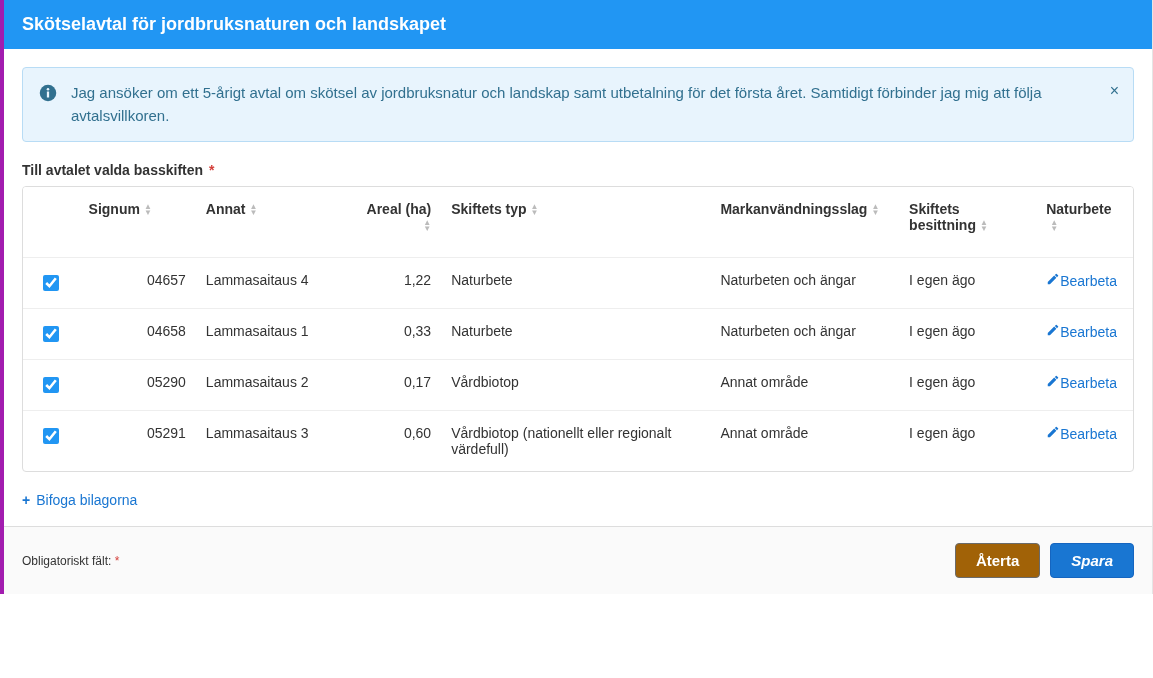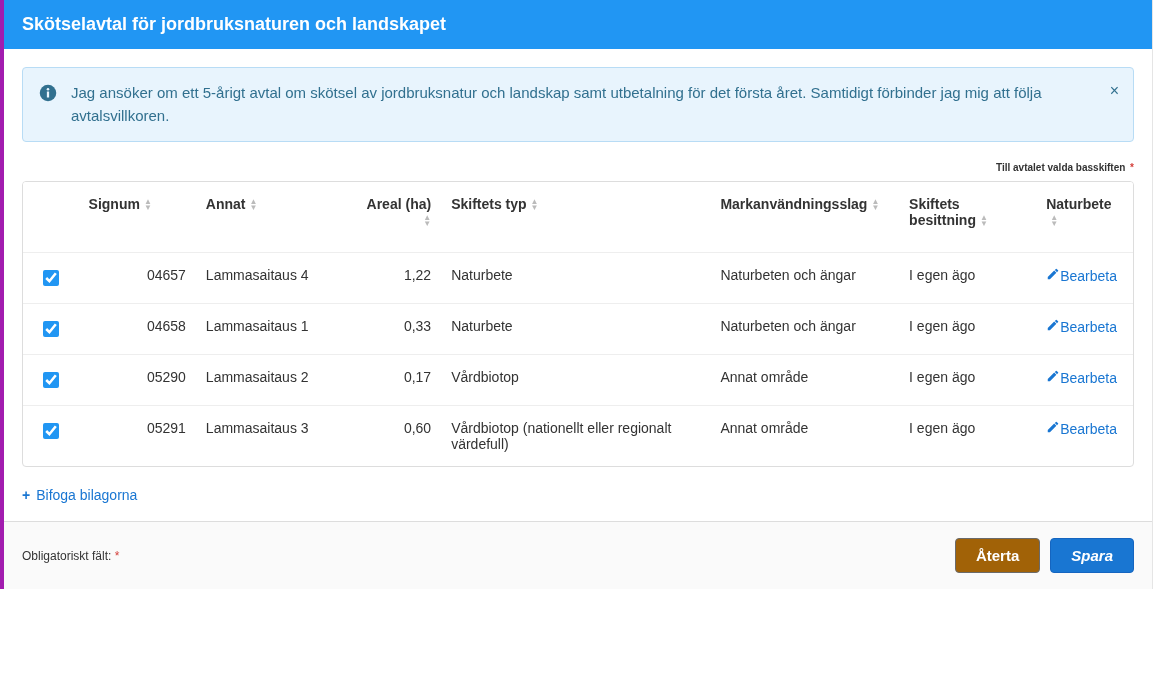--- a/index.html
+++ b/index.html
@@ -4,21 +4,21 @@
 <style>
   * { box-sizing: border-box; }
   html, body { margin: 0; padding: 0; font-family: Arial, Helvetica, sans-serif; font-size: 14px; color: #333; background: #fff; }
   .page { width: 1153px; margin: 0 auto; border-left: 4px solid #a21caf; border-right: 1px solid #e5e5e5; }
   .header { background: #2196f3; color: #fff; padding: 14px 18px; font-size: 18px; font-weight: bold; }
   .content { padding: 18px; }
   .alert { display: flex; align-items: flex-start; background: #e8f4fd; border: 1px solid #b8dcf5; border-radius: 4px; padding: 14px 16px; color: #31708f; position: relative; }
   .alert .icon { margin-right: 14px; margin-top: 2px; flex: 0 0 auto; color: #31708f; }
   .alert .text { flex: 1 1 auto; line-height: 1.5; font-size: 15px; padding-right: 20px; }
   .alert-close { position: absolute; right: 10px; top: 10px; color: #31708f; font-size: 16px; cursor: pointer; background: none; border: none; padding: 4px; }
-  .section-label { margin-top: 20px; font-size: 10px; font-weight: bold; text-align: right; }
+  .section-label { margin-top: 20px; font-size: 14px; font-weight: bold; }
   .section-label .req { color: #d43f3a; margin-left: 2px; }
   .table-wrap { border: 1px solid #ddd; border-radius: 4px; margin-top: 8px; overflow: hidden; }
   table { width: 100%; border-collapse: collapse; font-size: 14px; }
   thead th { text-align: left; font-weight: bold; padding: 14px 10px 24px 10px; color: #333; vertical-align: top; background: #fff; }
   thead th.num { text-align: right; }
   tbody tr { border-top: 1px solid #eee; }
   tbody td { padding: 14px 10px; vertical-align: top; color: #333; }
   tbody td.num { text-align: right; }
   .sort-icons { display: inline-flex; flex-direction: column; margin-left: 4px; line-height: 6px; font-size: 8px; color: #bbb; vertical-align: middle; }
   .checkbox { width: 16px; height: 16px; accent-color: #2196f3; }

